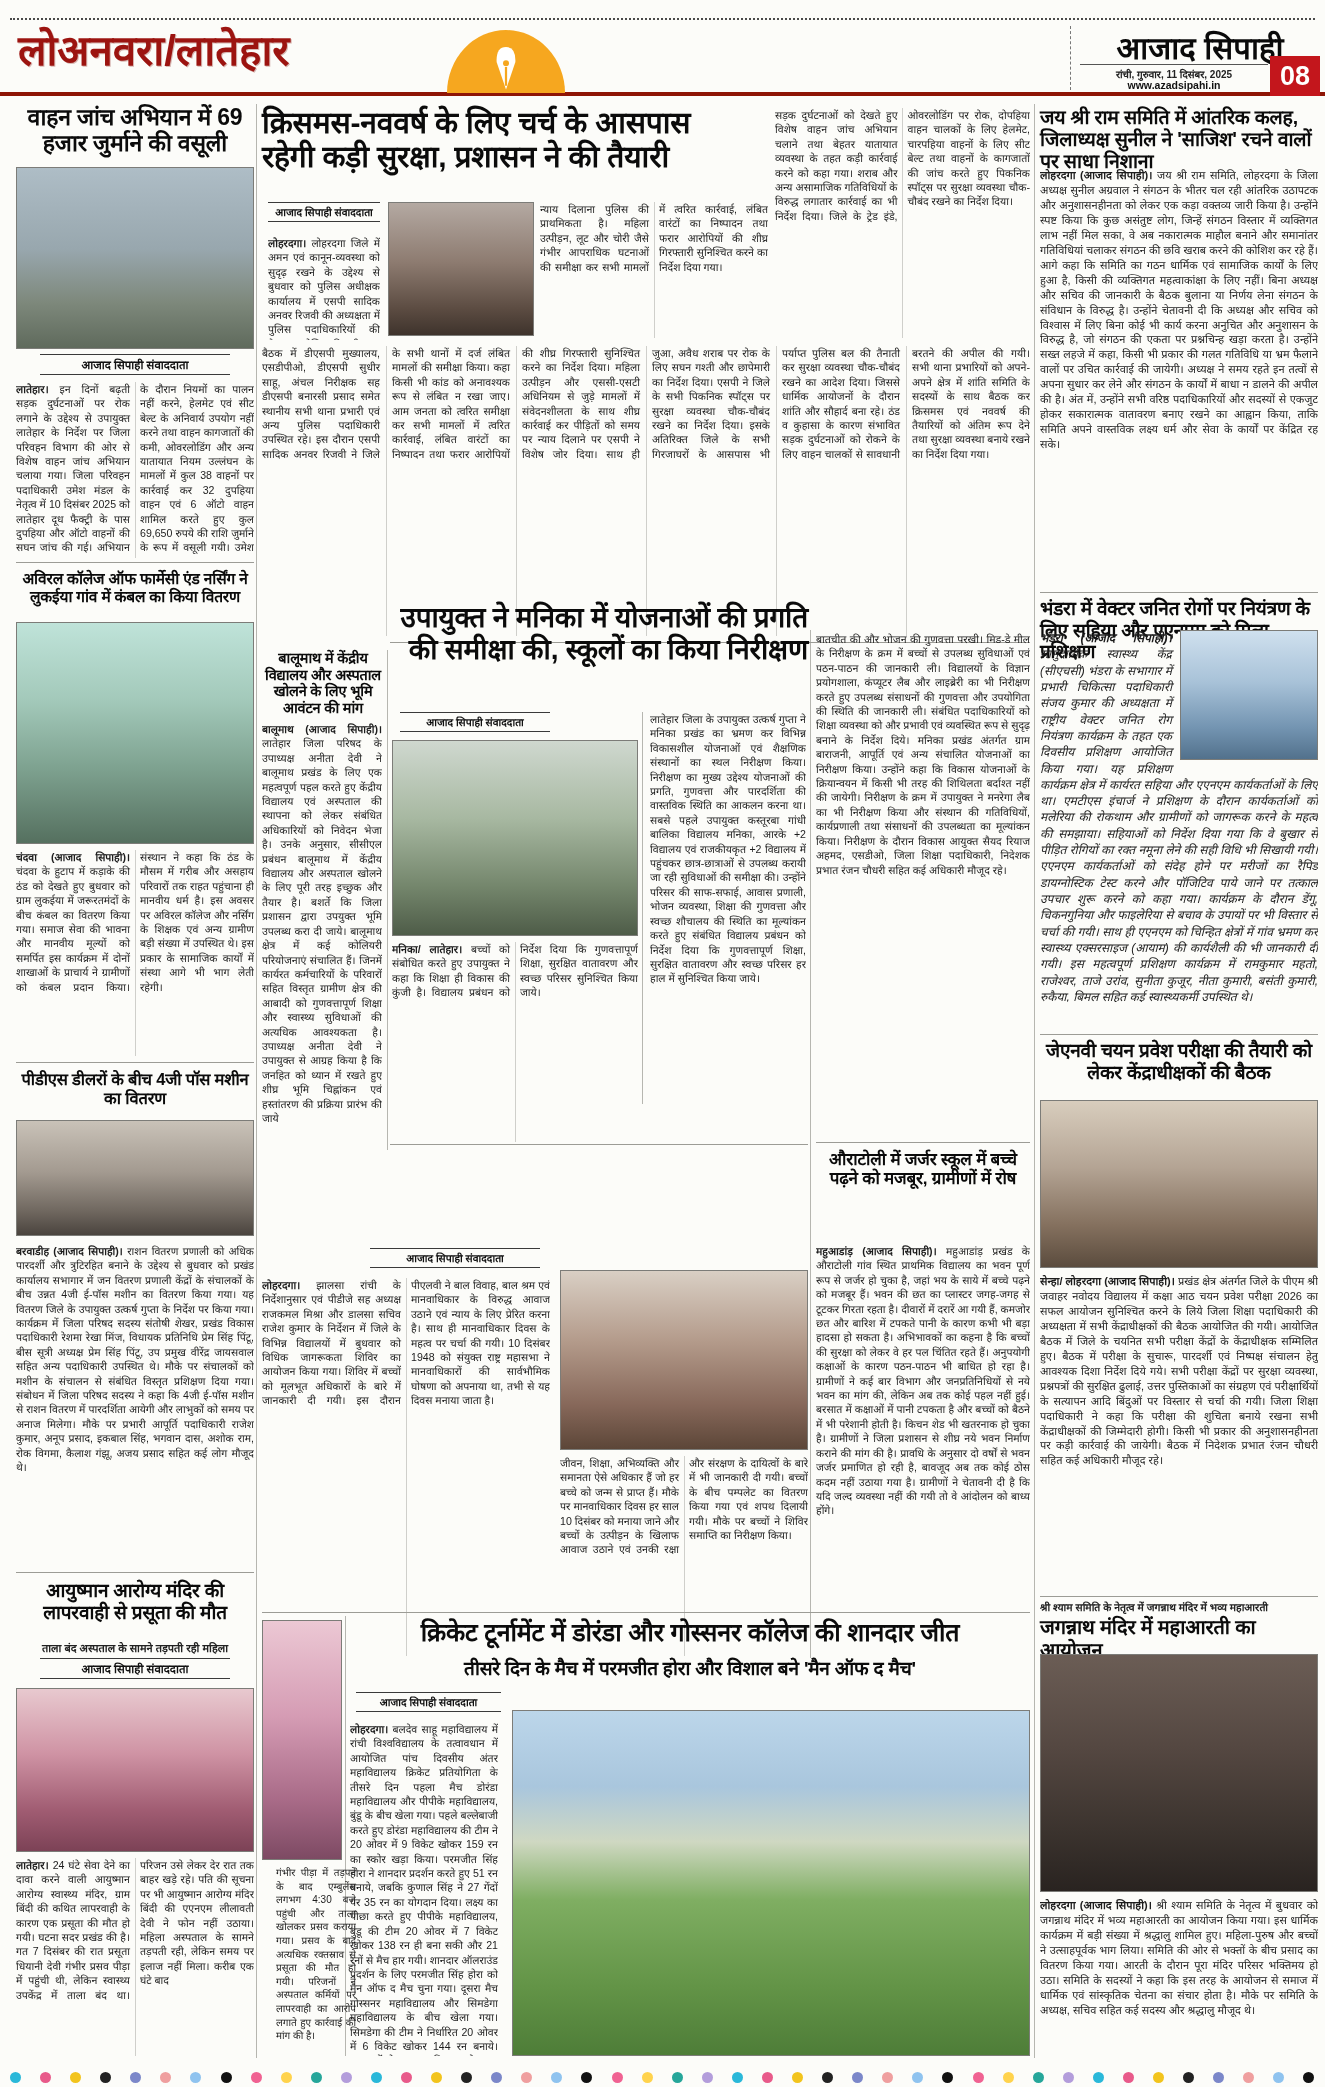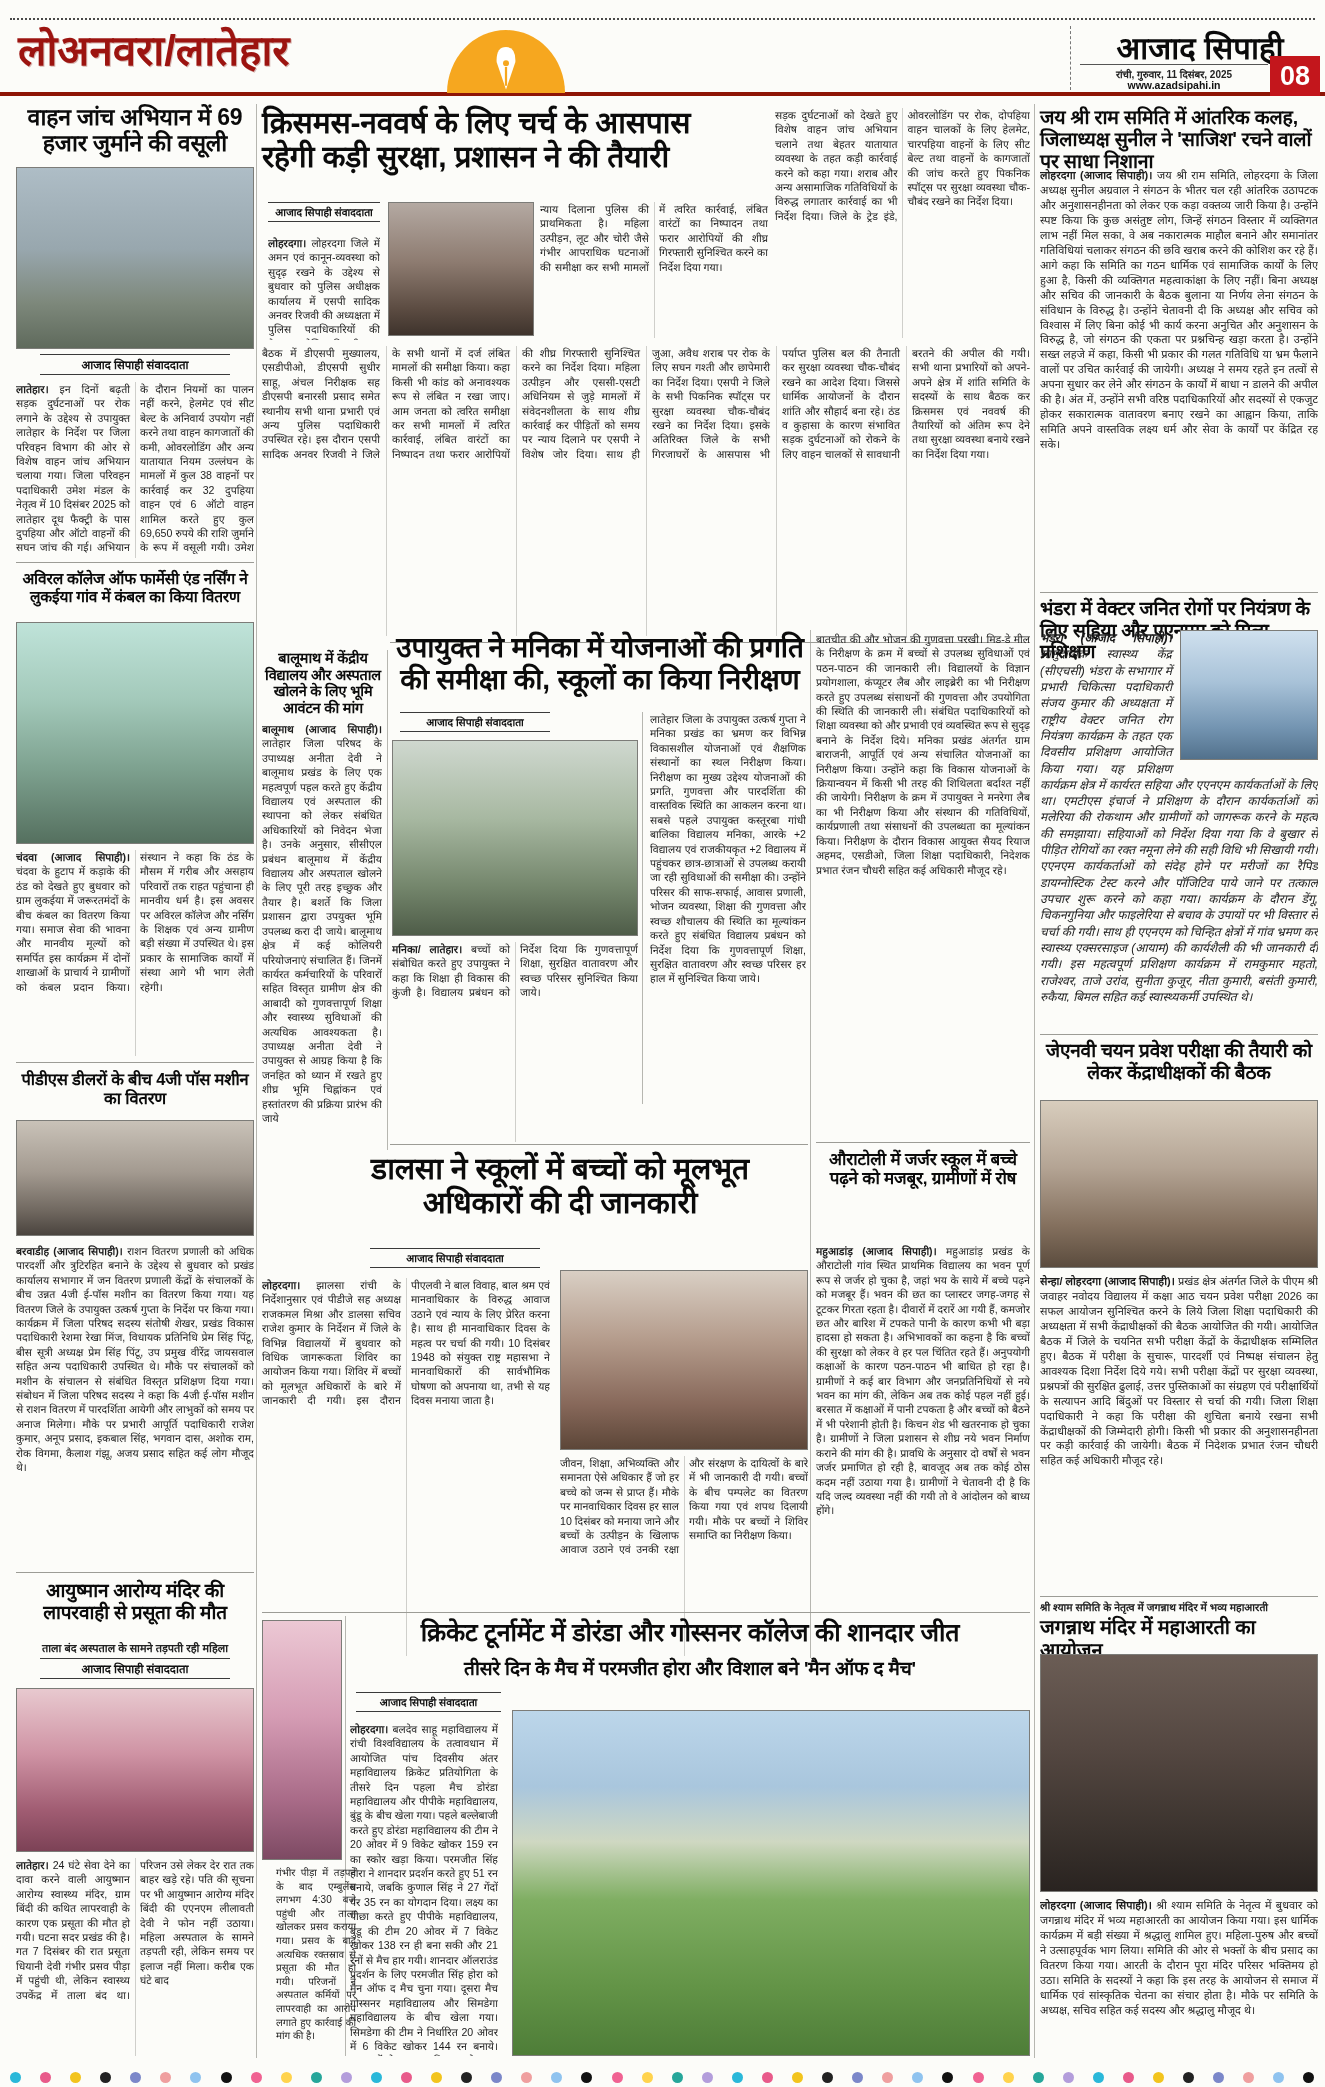--- a/index.html
+++ b/index.html
@@ -115,21 +115,21 @@
     <span>बैठक में डीएसपी मुख्यालय, एसडीपीओ, डीएसपी सुधीर साहू, अंचल निरीक्षक सह डीएसपी बनारसी प्रसाद समेत स्थानीय सभी थाना प्रभारी एवं अन्य पुलिस पदाधिकारी उपस्थित रहे। इस दौरान एसपी सादिक अनवर रिजवी ने जिले के सभी थानों में दर्ज लंबित मामलों की समीक्षा किया। कहा किसी भी कांड को अनावश्यक रूप से लंबित न रखा जाए। आम जनता को त्वरित समीक्षा कर सभी मामलों में त्वरित कार्रवाई, लंबित वारंटों का निष्पादन तथा फरार आरोपियों की शीघ्र गिरफ्तारी सुनिश्चित करने का निर्देश दिया। महिला उत्पीड़न और एससी-एसटी अधिनियम से जुड़े मामलों में संवेदनशीलता के साथ शीघ्र कार्रवाई कर पीड़ितों को समय पर न्याय दिलाने पर एसपी ने विशेष जोर दिया। साथ ही जुआ, अवैध शराब पर रोक के लिए सघन गश्ती और छापेमारी का निर्देश दिया। एसपी ने जिले के सभी पिकनिक स्पॉट्स पर सुरक्षा व्यवस्था चौक-चौबंद रखने का निर्देश दिया। इसके अतिरिक्त जिले के सभी गिरजाघरों के आसपास भी पर्याप्त पुलिस बल की तैनाती कर सुरक्षा व्यवस्था चौक-चौबंद रखने का आदेश दिया। जिससे धार्मिक आयोजनों के दौरान शांति और सौहार्द बना रहे। ठंड व कुहासा के कारण संभावित सड़क दुर्घटनाओं को रोकने के लिए वाहन चालकों से सावधानी बरतने की अपील की गयी। सभी थाना प्रभारियों को अपने-अपने क्षेत्र में शांति समिति के सदस्यों के साथ बैठक कर क्रिसमस एवं नववर्ष की तैयारियों को अंतिम रूप देने तथा सुरक्षा व्यवस्था बनाये रखने का निर्देश दिया गया।</span>
   </div>
   <div class="hrule" style="left:390px;top:642px;width:640px;"></div>
 
   <div class="abs hl" style="left:262px;top:650px;width:122px;font-size:14.5px;">बालूमाथ में केंद्रीय विद्यालय और अस्पताल खोलने के लिए भूमि आवंटन की मांग</div>
   <div class="abs body" style="left:262px;top:722px;width:120px;height:424px;">
     <span class="dl">बालूमाथ (आजाद सिपाही)।</span>
     <span>लातेहार जिला परिषद के उपाध्यक्ष अनीता देवी ने बालूमाथ प्रखंड के लिए एक महत्वपूर्ण पहल करते हुए केंद्रीय विद्यालय एवं अस्पताल की स्थापना को लेकर संबंधित अधिकारियों को निवेदन भेजा है। उनके अनुसार, सीसीएल प्रबंधन बालूमाथ में केंद्रीय विद्यालय और अस्पताल खोलने के लिए पूरी तरह इच्छुक और तैयार है। बशर्ते कि जिला प्रशासन द्वारा उपयुक्त भूमि उपलब्ध करा दी जाये। बालूमाथ क्षेत्र में कई कोलियरी परियोजनाएं संचालित हैं। जिनमें कार्यरत कर्मचारियों के परिवारों सहित विस्तृत ग्रामीण क्षेत्र की आबादी को गुणवत्तापूर्ण शिक्षा और स्वास्थ्य सुविधाओं की अत्यधिक आवश्यकता है। उपाध्यक्ष अनीता देवी ने उपायुक्त से आग्रह किया है कि जनहित को ध्यान में रखते हुए शीघ्र भूमि चिह्नांकन एवं हस्तांतरण की प्रक्रिया प्रारंभ की जाये</span>
   </div>
 
-  <div class="abs hl" style="left:392px;top:632px;width:416px;font-size:28px;text-align:center;">उपायुक्त ने मनिका में योजनाओं की प्रगति की समीक्षा की, स्कूलों का किया निरीक्षण</div>
+  <div class="abs hl" style="left:392px;top:602px;width:416px;font-size:28px;text-align:right;">उपायुक्त ने मनिका में योजनाओं की प्रगति की समीक्षा की, स्कूलों का किया निरीक्षण</div>
   <div class="abs byline" style="left:400px;top:712px;width:150px;font-size:10.5px;">आजाद सिपाही संवाददाता</div>
   <div class="abs ph" style="left:392px;top:740px;width:246px;height:196px;
               background:linear-gradient(180deg,#cfd8cf 0%,#a7b8a1 40%,#74866c 75%,#4e5c48 100%);"></div>
   <div class="abs body cols2" style="left:392px;top:942px;width:246px;height:200px;">
     <span class="dl">मनिका/ लातेहार।</span>
     <span>बच्चों को संबोधित करते हुए उपायुक्त ने कहा कि शिक्षा ही विकास की कुंजी है। विद्यालय प्रबंधन को निर्देश दिया कि गुणवत्तापूर्ण शिक्षा, सुरक्षित वातावरण और स्वच्छ परिसर सुनिश्चित किया जाये।</span>
   </div>
   <div class="abs body" style="left:650px;top:712px;width:156px;height:430px;">
     <span>लातेहार जिला के उपायुक्त उत्कर्ष गुप्ता ने मनिका प्रखंड का भ्रमण कर विभिन्न विकासशील योजनाओं एवं शैक्षणिक संस्थानों का स्थल निरीक्षण किया। निरीक्षण का मुख्य उद्देश्य योजनाओं की प्रगति, गुणवत्ता और पारदर्शिता की वास्तविक स्थिति का आकलन करना था। सबसे पहले उपायुक्त कस्तूरबा गांधी बालिका विद्यालय मनिका, आरके +2 विद्यालय एवं राजकीयकृत +2 विद्यालय में पहुंचकर छात्र-छात्राओं से उपलब्ध करायी जा रही सुविधाओं की समीक्षा की। उन्होंने परिसर की साफ-सफाई, आवास प्रणाली, भोजन व्यवस्था, शिक्षा की गुणवत्ता और स्वच्छ शौचालय की स्थिति का मूल्यांकन करते हुए संबंधित विद्यालय प्रबंधन को निर्देश दिया कि गुणवत्तापूर्ण शिक्षा, सुरक्षित वातावरण और स्वच्छ परिसर हर हाल में सुनिश्चित किया जाये।</span>
   </div>
@@ -138,21 +138,20 @@
   </div>
 
   <div class="hrule" style="left:816px;top:1142px;width:214px;"></div>
   <div class="abs hl" style="left:816px;top:1150px;width:214px;font-size:17px;">औराटोली में जर्जर स्कूल में बच्चे पढ़ने को मजबूर, ग्रामीणों में रोष</div>
   <div class="abs body" style="left:816px;top:1244px;width:214px;height:414px;">
     <span class="dl">महुआडांड़ (आजाद सिपाही)।</span>
     <span>महुआडांड़ प्रखंड के औराटोली गांव स्थित प्राथमिक विद्यालय का भवन पूर्ण रूप से जर्जर हो चुका है, जहां भय के साये में बच्चे पढ़ने को मजबूर हैं। भवन की छत का प्लास्टर जगह-जगह से टूटकर गिरता रहता है। दीवारों में दरारें आ गयी हैं, कमजोर छत और बारिश में टपकते पानी के कारण कभी भी बड़ा हादसा हो सकता है। अभिभावकों का कहना है कि बच्चों की सुरक्षा को लेकर वे हर पल चिंतित रहते हैं। अनुपयोगी कक्षाओं के कारण पठन-पाठन भी बाधित हो रहा है। ग्रामीणों ने कई बार विभाग और जनप्रतिनिधियों से नये भवन का मांग की, लेकिन अब तक कोई पहल नहीं हुई। बरसात में कक्षाओं में पानी टपकता है और बच्चों को बैठने में भी परेशानी होती है। किचन शेड भी खतरनाक हो चुका है। ग्रामीणों ने जिला प्रशासन से शीघ्र नये भवन निर्माण कराने की मांग की है। प्रावधि के अनुसार दो वर्षों से भवन जर्जर प्रमाणित हो रही है, बावजूद अब तक कोई ठोस कदम नहीं उठाया गया है। ग्रामीणों ने चेतावनी दी है कि यदि जल्द व्यवस्था नहीं की गयी तो वे आंदोलन को बाध्य होंगे।</span>
   </div>
 
   <div class="hrule" style="left:390px;top:1144px;width:418px;"></div>
-  <div class="abs hl" style="left:330px;top:1152px;width:460px;font-size:30px;">डालसा ने स्कूलों में बच्चों को मूलभूत अधिकारों की दी जानकारी</div>
   <div class="abs byline" style="left:370px;top:1248px;width:170px;font-size:10.5px;">आजाद सिपाही संवाददाता</div>
   <div class="abs ph" style="left:560px;top:1270px;width:248px;height:180px;
               background:linear-gradient(180deg,#d9cfc4 0%,#b39a8a 40%,#87685a 75%,#5c4638 100%);"></div>
   <div class="abs body cols2" style="left:262px;top:1278px;width:288px;height:378px;">
     <span class="dl">लोहरदगा।</span>
     <span>झालसा रांची के निर्देशानुसार एवं पीडीजे सह अध्यक्ष राजकमल मिश्रा और डालसा सचिव राजेश कुमार के निर्देशन में जिले के विभिन्न विद्यालयों में बुधवार को विधिक जागरूकता शिविर का आयोजन किया गया। शिविर में बच्चों को मूलभूत अधिकारों के बारे में जानकारी दी गयी। इस दौरान पीएलवी ने बाल विवाह, बाल श्रम एवं मानवाधिकार के विरुद्ध आवाज उठाने एवं न्याय के लिए प्रेरित करना है। साथ ही मानवाधिकार दिवस के महत्व पर चर्चा की गयी। 10 दिसंबर 1948 को संयुक्त राष्ट्र महासभा ने मानवाधिकारों की सार्वभौमिक घोषणा को अपनाया था, तभी से यह दिवस मनाया जाता है।</span>
   </div>
   <div class="abs body cols2" style="left:560px;top:1456px;width:248px;height:200px;">
     <span>जीवन, शिक्षा, अभिव्यक्ति और समानता ऐसे अधिकार हैं जो हर बच्चे को जन्म से प्राप्त हैं। मौके पर मानवाधिकार दिवस हर साल 10 दिसंबर को मनाया जाने और बच्चों के उत्पीड़न के खिलाफ आवाज उठाने एवं उनकी रक्षा और संरक्षण के दायित्वों के बारे में भी जानकारी दी गयी। बच्चों के बीच पम्पलेट का वितरण किया गया एवं शपथ दिलायी गयी। मौके पर बच्चों ने शिविर समाप्ति का निरीक्षण किया।</span>
   </div>

